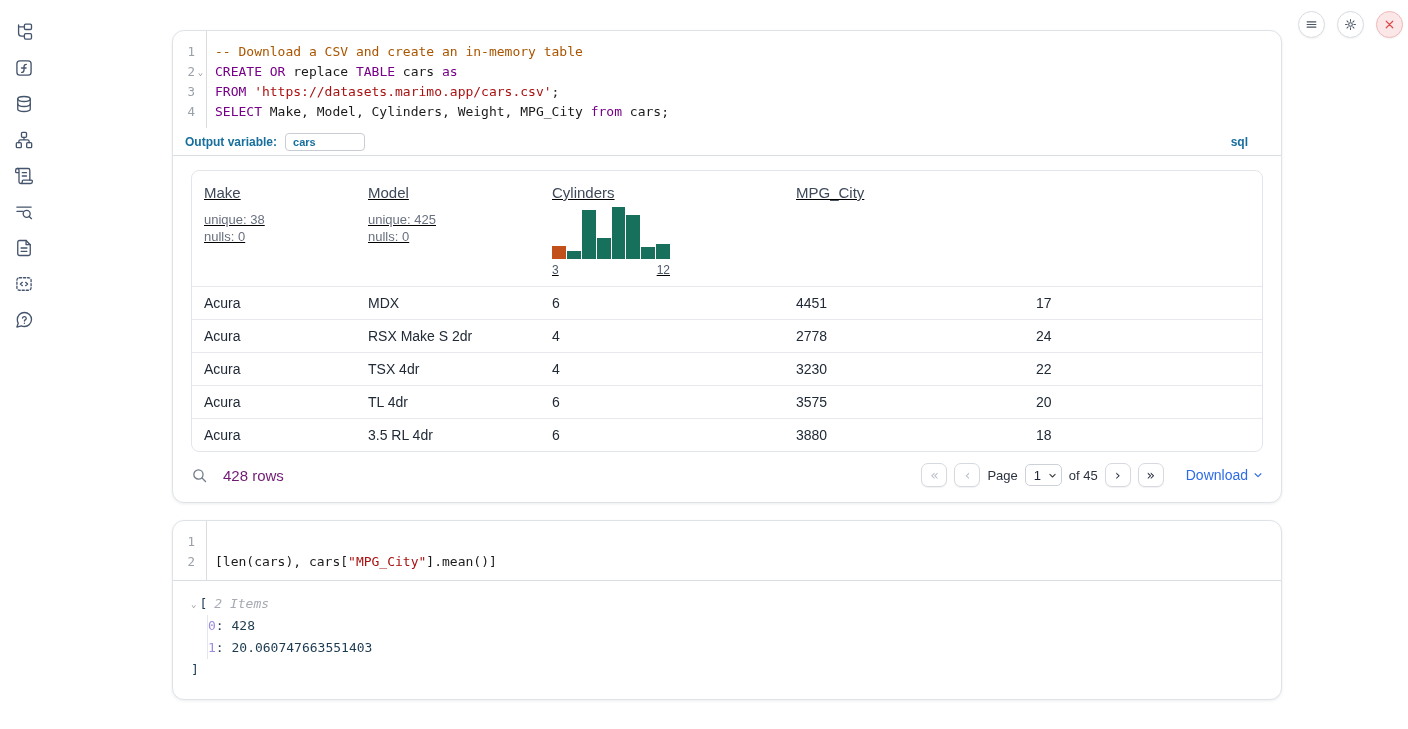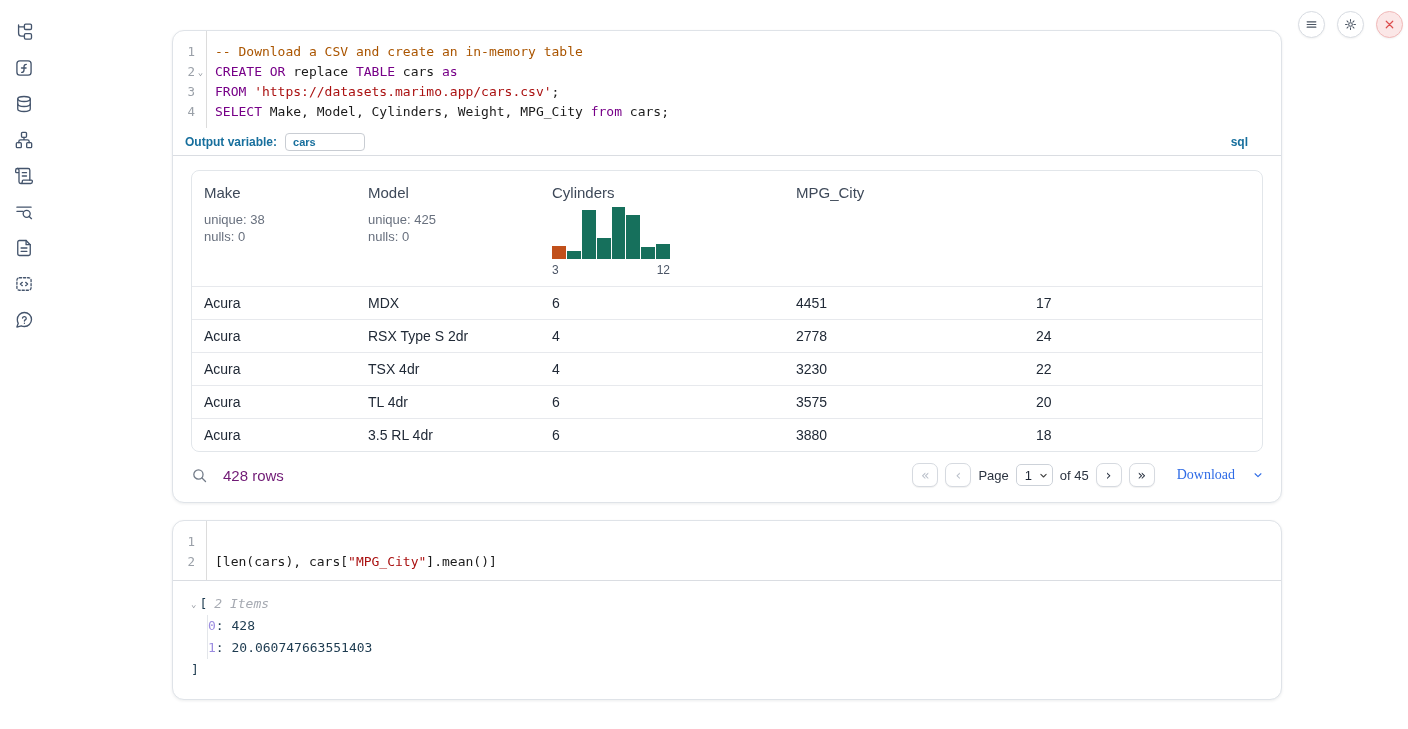--- a/index.html
+++ b/index.html
@@ -42,21 +42,21 @@
                 border-bottom:1px solid #dadde2; }
   .outvar-label { color:#176f9d; font-weight:bold; font-size:12px; }
   .outvar-input { margin-left:8px; width:80px; height:18px; border:1px solid #c9cdd3; border-radius:4px;
                   font-size:11px; font-weight:bold; color:#176f9d; padding:0 7px;
                   font-family:"Liberation Sans",sans-serif; outline:none; }
   .lang-badge { margin-left:auto; color:#176f9d; font-size:12px; font-weight:600; }
 
   
   .table-wrap { padding:14px 18px 0; }
   .data-table-card { border:1px solid #e2e6ea; border-radius:8px; overflow:hidden; }
-  .thead { display:flex; }
+  .thead { display:flex;text-decoration:underline; }
   .col, .td { flex:none; }
   .c0 { width:164px; } .c1 { width:184px; } .c2 { width:244px; } .c3 { width:240px; } .c4 { flex:1; }
   .col { padding:13px 0 9px 12px; }
   .col-title { font-size:15px; color:#3e4959; cursor:pointer; }
   .col-stats { margin-top:10px; font-size:13px; color:#68707e; line-height:17px; }
   .hist-block { margin-top:6px; width:118px; }
   .hist { height:52px; display:flex; align-items:flex-end; gap:1px; }
   .hist .bar { flex:1; }
   .hist-axis { display:flex; justify-content:space-between; font-size:12px; color:#4b5566; margin-top:4px; }
   .trow { display:flex; align-items:center; height:33px; border-top:1px solid #e7e9ed;
@@ -70,22 +70,22 @@
   .pager { margin-left:auto; display:flex; align-items:center; gap:7px; }
   .pg-btn { width:26px; height:24px; border:1px solid #d6dae0; border-radius:7px; background:#fff;
             display:flex; align-items:center; justify-content:center; font-size:14px; color:#2a3342;
             box-shadow:0 1px 1px rgba(0,0,0,.06); cursor:pointer; font-family:"DejaVu Sans",sans-serif; }
   .pg-btn.disabled { color:#b9bfc9; }
   .pg-text { font-size:13px; color:#2b3340; }
   .page-select { width:37px; height:22px; border:1px solid #cdd2d9; border-radius:5px; background:#fff;
                  display:flex; align-items:center; justify-content:space-between; padding:0 4px 0 8px;
                  font-size:13px; color:#1f2735; cursor:pointer; }
   .page-select svg { width:9px; height:9px; color:#444; }
-  .download-link { margin-left:15px; display:flex; align-items:center; gap:18px; color:#2e6be6;
-                   font-size:14px; cursor:pointer;font-family:Liberation Serif, serif; }
+  .download-link { margin-left:15px; display:flex; align-items:center; gap:5px; color:#2e6be6;
+                   font-size:14px; cursor:pointer; }
   .download-link svg { width:10px; height:10px; }
 
   
   .cell2-editor { border-bottom:1px solid #dadde2; padding-bottom:8px; }
   .tree-output { padding:12px 18px 18px; font-family:"DejaVu Sans Mono","Liberation Mono",monospace;
                  font-size:13px; line-height:22px; color:#1d3b50; }
   .tree-head { display:flex; align-items:center; }
   .tree-chevron { font-size:9px; color:#8a8f98; margin-right:3px; cursor:pointer; }
   .tree-items-label { color:#a6aab2; font-style:italic; margin-left:7px; }
   .tree-entries { margin-left:16px; border-left:1px solid #e3e6ea; }
@@ -269,21 +269,21 @@
         <div>
             <div class="trow">
               <div class="td c0">Acura</div>
               <div class="td c1">MDX</div>
               <div class="td c2">6</div>
               <div class="td c3">4451</div>
               <div class="td c4">17</div>
             </div>
             <div class="trow">
               <div class="td c0">Acura</div>
-              <div class="td c1">RSX Type S 2dr</div>
+              <div class="td c1">RSX Make S 2dr</div>
               <div class="td c2">4</div>
               <div class="td c3">2778</div>
               <div class="td c4">24</div>
             </div>
             <div class="trow">
               <div class="td c0">Acura</div>
               <div class="td c1">TSX 4dr</div>
               <div class="td c2">4</div>
               <div class="td c3">3230</div>
               <div class="td c4">22</div>

